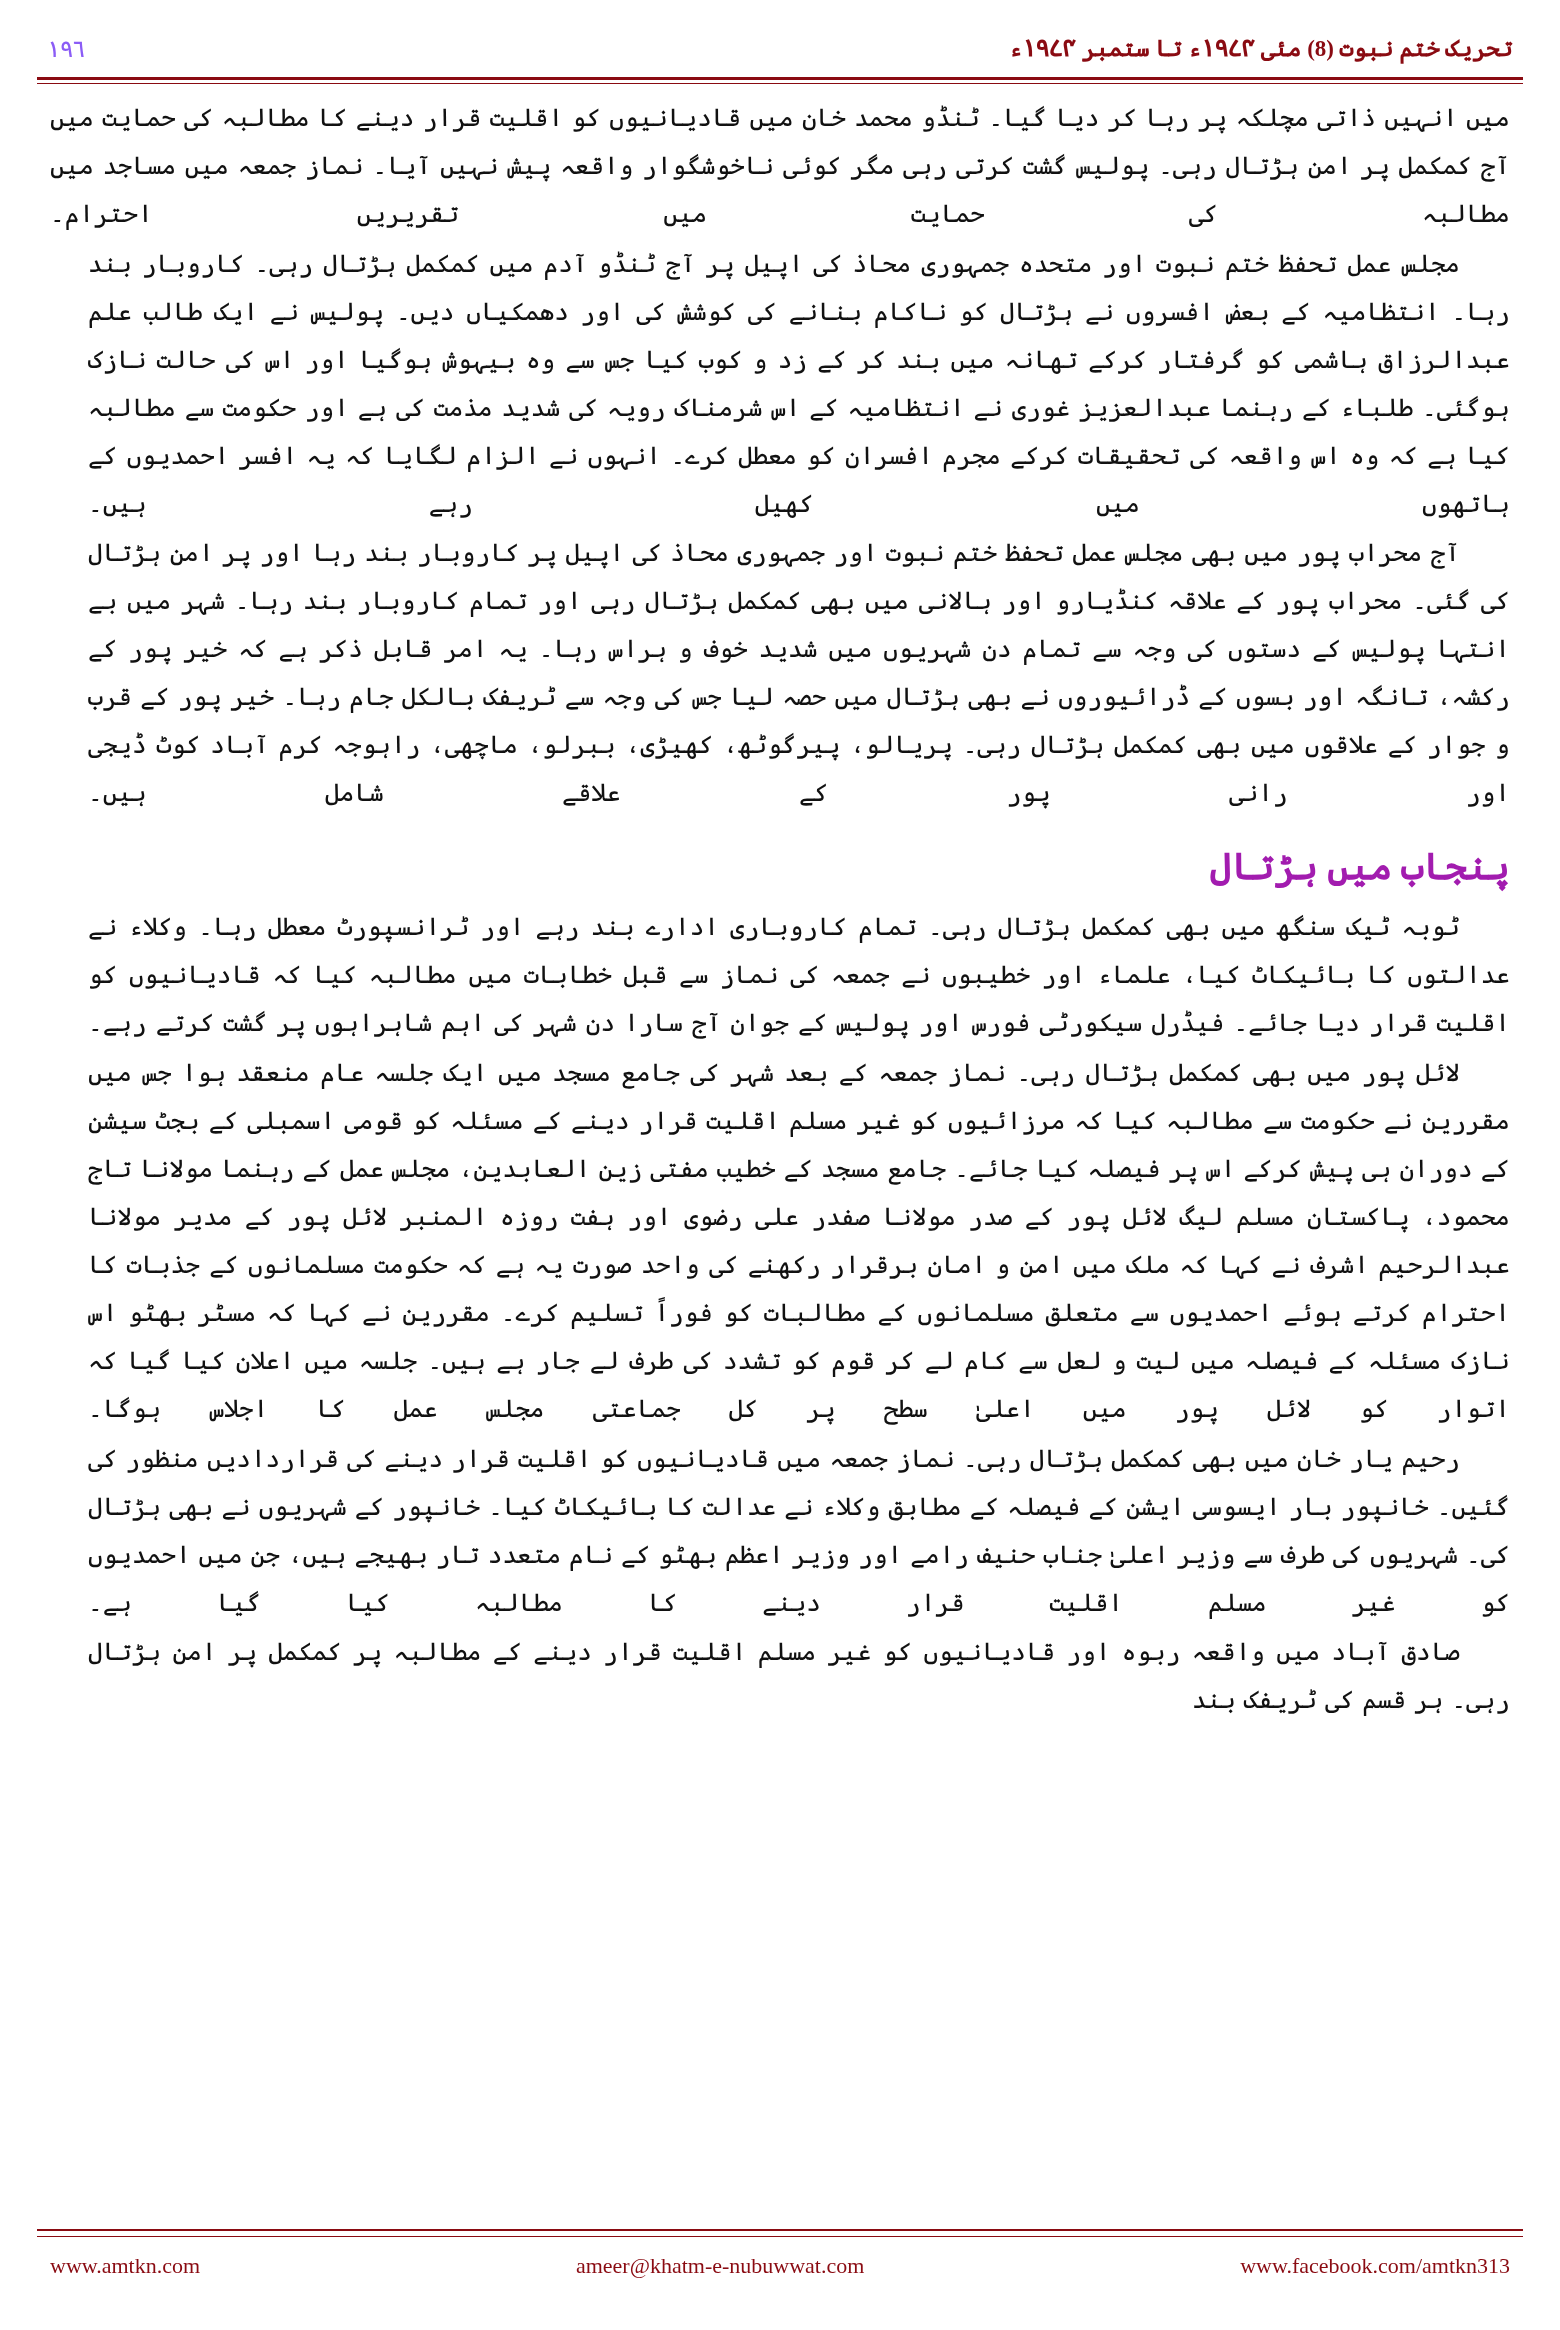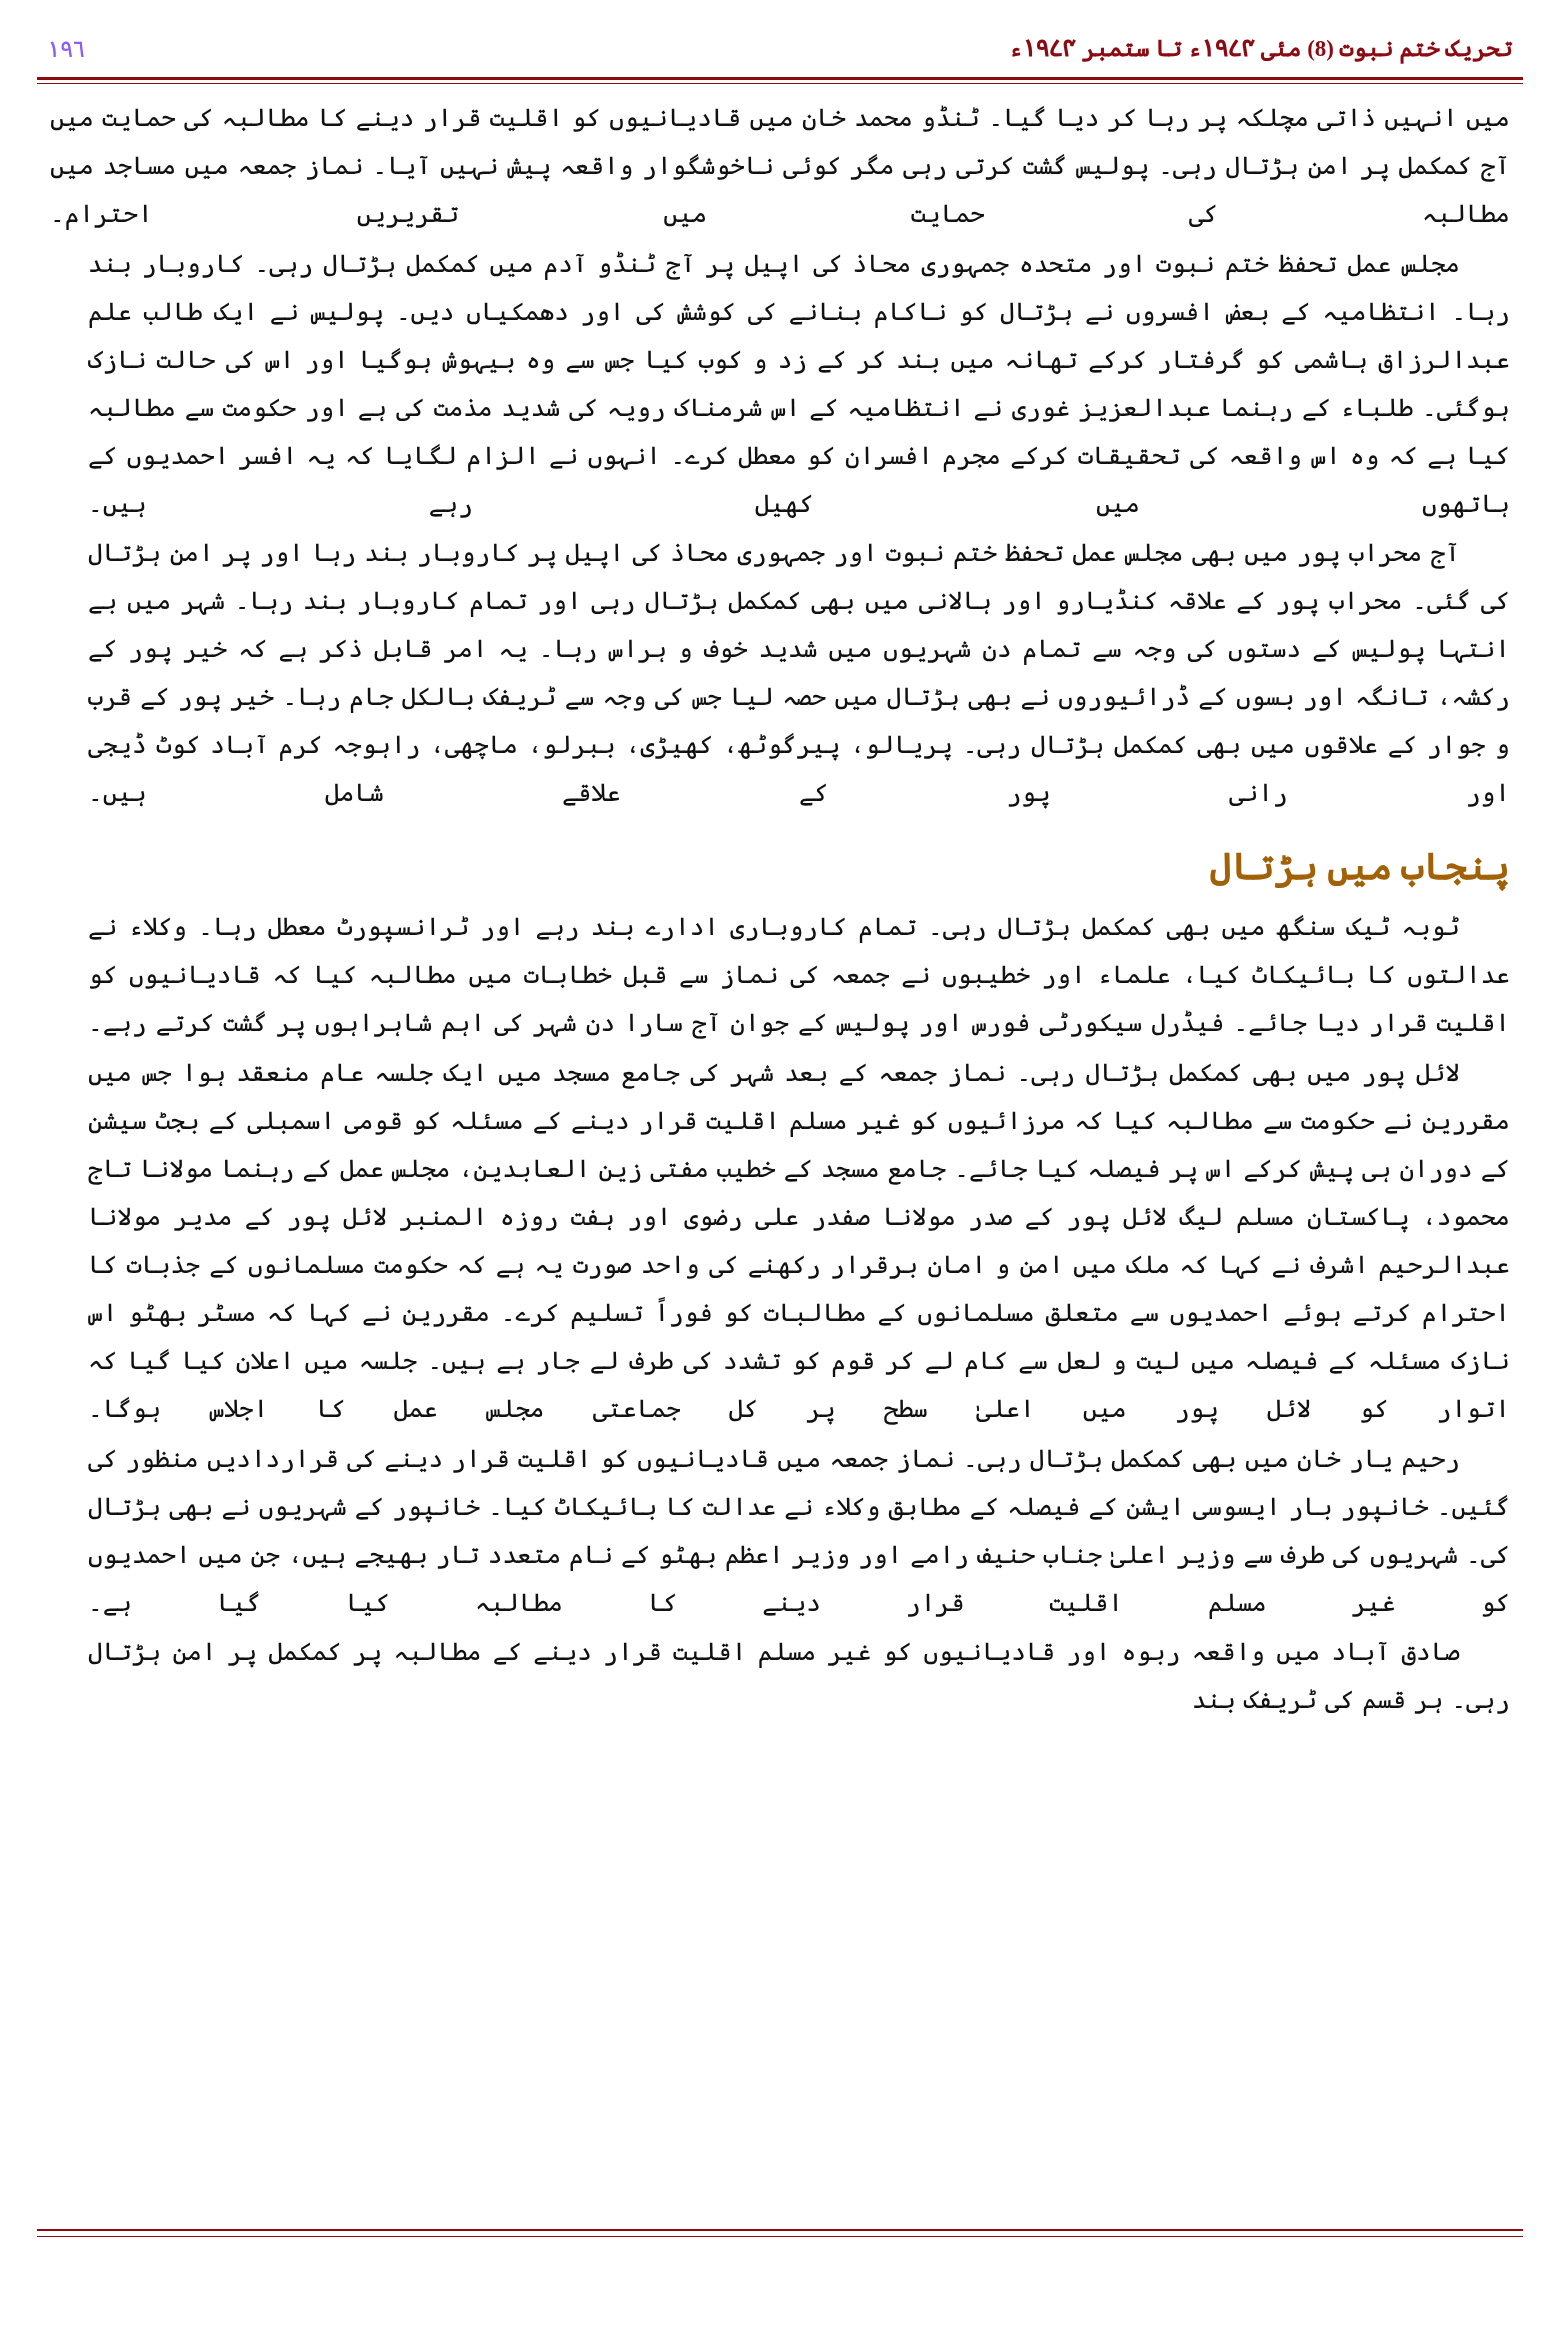--- a/index.html
+++ b/index.html
@@ -83,21 +83,21 @@
   .para.indent {
     text-indent: 50px;
     margin-left: 38px;
   }
   .para.last-right {
     text-align-last: right;
   }
   .section-title {
     font-size: 37px;
     font-weight: bold;
-    color: #a16207;
+    color: #a21caf;
     margin: 22px 0 8.4px 0;
     text-align: right;
     line-height: 1.5;
   }
 
   
   .rule-bot {
     position: absolute;
     bottom: 99px;
     right: 37px;
@@ -157,15 +157,20 @@
 
     <p class="para indent">ٹوبہ ٹیک سنگھ میں بھی کمکمل ہڑتال رہی۔ تمام کاروباری ادارے بند رہے اور ٹرانسپورٹ معطل رہا۔ وکلاء نے عدالتوں کا بائیکاٹ کیا، علماء اور خطیبوں نے جمعہ کی نماز سے قبل خطابات میں مطالبہ کیا کہ قادیانیوں کو اقلیت قرار دیا جائے۔ فیڈرل سیکورٹی فورس اور پولیس کے جوان آج سارا دن شہر کی اہم شاہراہوں پر گشت کرتے رہے۔</p>
     <p class="para indent">لائل پور میں بھی کمکمل ہڑتال رہی۔ نماز جمعہ کے بعد شہر کی جامع مسجد میں ایک جلسہ عام منعقد ہوا جس میں مقررین نے حکومت سے مطالبہ کیا کہ مرزائیوں کو غیر مسلم اقلیت قرار دینے کے مسئلہ کو قومی اسمبلی کے بجٹ سیشن کے دوران ہی پیش کرکے اس پر فیصلہ کیا جائے۔ جامع مسجد کے خطیب مفتی زین العابدین، مجلس عمل کے رہنما مولانا تاج محمود، پاکستان مسلم لیگ لائل پور کے صدر مولانا صفدر علی رضوی اور ہفت روزہ المنبر لائل پور کے مدیر مولانا عبدالرحیم اشرف نے کہا کہ ملک میں امن و امان برقرار رکھنے کی واحد صورت یہ ہے کہ حکومت مسلمانوں کے جذبات کا احترام کرتے ہوئے احمدیوں سے متعلق مسلمانوں کے مطالبات کو فوراً تسلیم کرے۔ مقررین نے کہا کہ مسٹر بھٹو اس نازک مسئلہ کے فیصلہ میں لیت و لعل سے کام لے کر قوم کو تشدد کی طرف لے جار ہے ہیں۔ جلسہ میں اعلان کیا گیا کہ اتوار کو لائل پور میں اعلیٰ سطح پر کل جماعتی مجلس عمل کا اجلاس ہوگا۔</p>
     <p class="para indent">رحیم یار خان میں بھی کمکمل ہڑتال رہی۔ نماز جمعہ میں قادیانیوں کو اقلیت قرار دینے کی قراردادیں منظور کی گئیں۔ خانپور بار ایسوسی ایشن کے فیصلہ کے مطابق وکلاء نے عدالت کا بائیکاٹ کیا۔ خانپور کے شہریوں نے بھی ہڑتال کی۔ شہریوں کی طرف سے وزیر اعلیٰ جناب حنیف رامے اور وزیر اعظم بھٹو کے نام متعدد تار بھیجے ہیں، جن میں احمدیوں کو غیر مسلم اقلیت قرار دینے کا مطالبہ کیا گیا ہے۔</p>
     <p class="para indent last-right">صادق آباد میں واقعہ ربوہ اور قادیانیوں کو غیر مسلم اقلیت قرار دینے کے مطالبہ پر کمکمل پر امن ہڑتال رہی۔ ہر قسم کی ٹریفک بند</p>
   </div>
 
   <div class="rule-bot"></div>
   <div class="rule-bot-2"></div>
 
+  <div class="footer">
+    <span class="flink f-left">www.amtkn.com</span>
+    <span class="flink f-mid">ameer@khatm-e-nubuwwat.com</span>
+    <span class="flink f-right">www.facebook.com/amtkn313</span>
+  </div>
 
 </div>
 
 
 </body></html>

